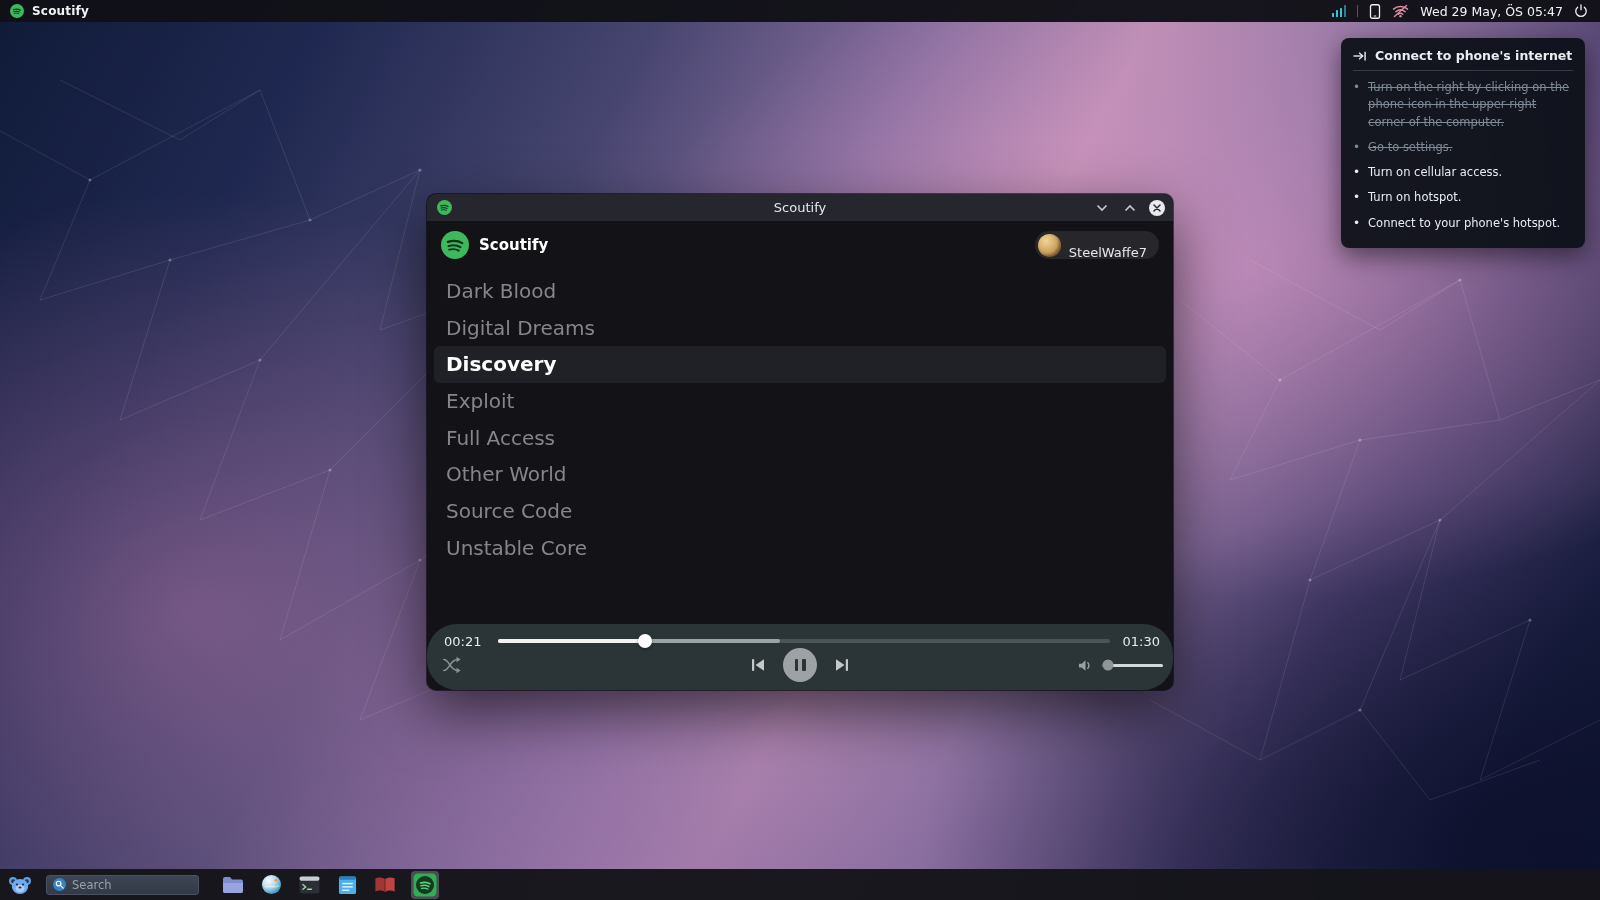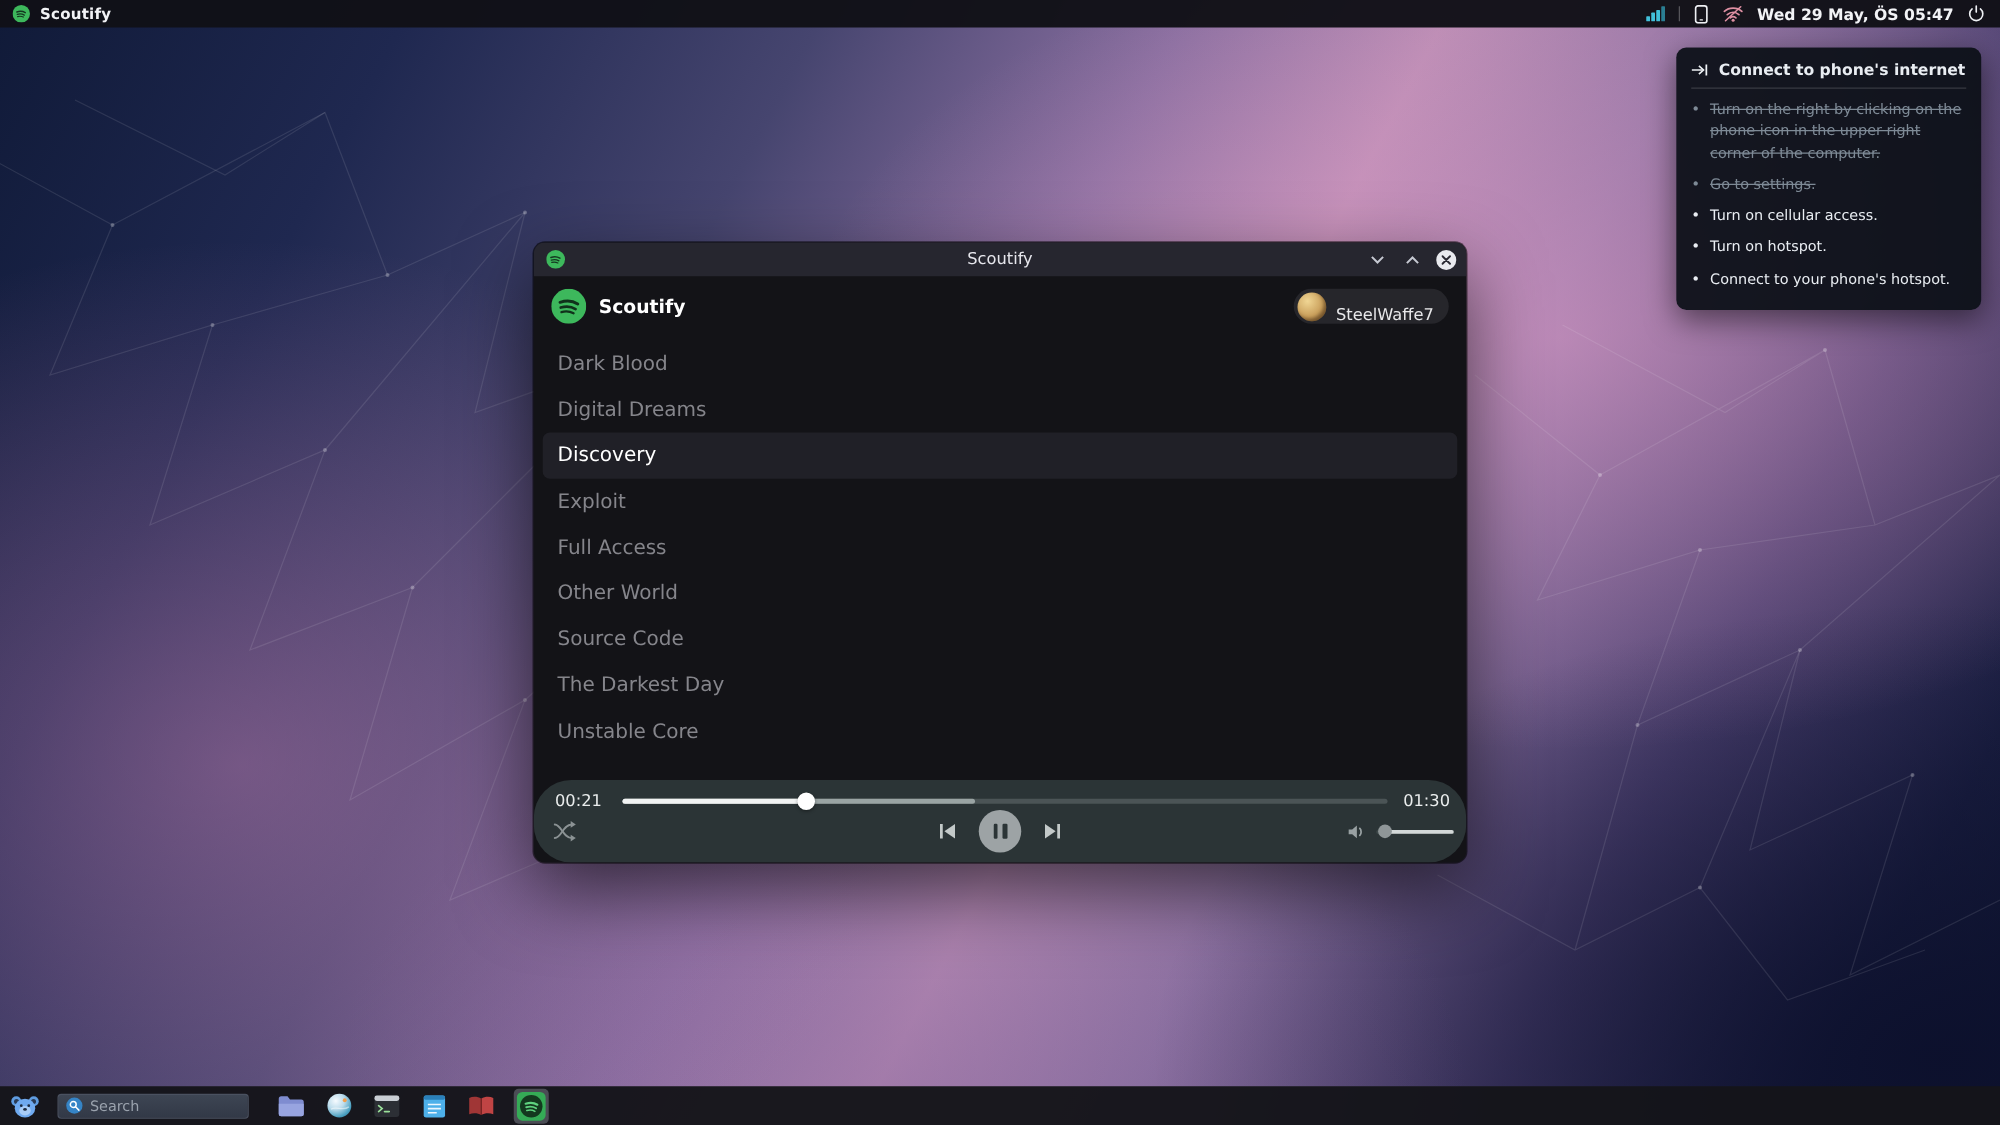--- a/index.html
+++ b/index.html
@@ -19,21 +19,21 @@
   .wallpaper svg { position:absolute; inset:0; }
 
   
   .topbar { position:absolute; left:0; top:0; width:1600px; height:22px; z-index:60;
     background:rgba(17,17,23,0.97); display:flex; align-items:center; justify-content:space-between;
     color:#f2f3f6; }
   .topbar-left { display:flex; align-items:center; gap:8px; padding-left:10px; height:100%; }
   .topbar-appname { font-size:12px; font-weight:bold; letter-spacing:.2px; }
   .topbar-right { display:flex; align-items:center; gap:11px; padding-right:12px; height:100%; }
   .tb-divider { width:1px; height:12px; background:rgba(255,255,255,.28); }
-  .topbar-clock { font-size:12.5px; font-weight:bold; }
+  .topbar-clock { font-size:12.5px; font-weight:normal; }
   .sigbars { display:flex; align-items:flex-end; gap:1.5px; height:12px; }
   .sigbars i { display:block; width:2.5px; background:#41c0da; border-radius:.5px; }
   .sigbars i:nth-child(1){height:4px;} .sigbars i:nth-child(2){height:7px;}
   .sigbars i:nth-child(3){height:9px;} .sigbars i:nth-child(4){height:12px; background:#2a7e92;}
 
   
   .task-panel { position:absolute; right:15px; top:38px; width:244px; z-index:55;
     background:rgba(12,16,23,0.94); border-radius:8px; padding:10px 12px 8px 12px;
     box-shadow:0 8px 24px rgba(0,0,0,.5); color:#e9edf2; }
   .task-panel-header { display:flex; align-items:center; gap:8px; padding-bottom:7px;
@@ -62,23 +62,23 @@
   .brand-logo { width:28px; height:28px; }
   .brand-name { color:#fff; font-size:15px; font-weight:bold; }
   .user-pill { display:flex; align-items:center; gap:8px; background:#26262b; border-radius:15px;
     padding:2px 12px 2px 3px; height:28px; }
   .avatar { width:23px; height:23px; border-radius:50%;
     background:radial-gradient(circle at 35% 30%, #f0d694, #caa05c 55%, #8f6a3a 90%);
     box-shadow:inset -2px -2px 3px rgba(60,35,10,.45); }
   .user-name { color:#e8e8ea; font-size:13px;margin-top:15px; }
 
   .song-list { position:absolute; left:7px; right:7px; top:79px; bottom:66px; overflow:hidden; }
-  .song-row { height:36.7px; line-height:36.7px; padding-left:12px; font-size:16px;
+  .song-row { height:36.7px; line-height:36.7px; padding-left:12px; font-size:20px;
     color:#85858b; border-radius:6px; cursor:default; }
-  .song-row.selected { background:#202027; color:#ffffff; font-weight:400; }
+  .song-row.selected { background:#202027; color:#ffffff; font-weight:700; }
 
   
   .player { position:absolute; left:0; right:0; bottom:0; height:66px; background:#2b3436;border-radius:30px; }
   .time-row { position:absolute; top:7px; left:17px; right:13px; height:20px;
     display:flex; align-items:center; }
   .time { color:#e9ecec; font-size:13px; flex:0 0 auto; }
   .time.elapsed { width:44px; }
   .time.duration { width:40px; text-align:right; }
   .progress-track { position:relative; flex:1 1 auto; height:4px; border-radius:2px;
     background:#4b5456; margin:0 10px; }
@@ -268,21 +268,20 @@
     </div>
 
     <div class="song-list">
       <div class="song-row">Dark Blood</div>
       <div class="song-row">Digital Dreams</div>
       <div class="song-row selected">Discovery</div>
       <div class="song-row">Exploit</div>
       <div class="song-row">Full Access</div>
       <div class="song-row">Other World</div>
       <div class="song-row">Source Code</div>
-      <div class="song-row">The Darkest Day</div>
       <div class="song-row">Unstable Core</div>
     </div>
 
     <div class="player">
       <div class="time-row">
         <span class="time elapsed">00:21</span>
         <div class="progress-track">
           <div class="progress-buffer" style="width: 46%;"></div>
           <div class="progress-played" style="width: 24%;"></div>
           <div class="progress-handle" style="left: 24%;"></div>

